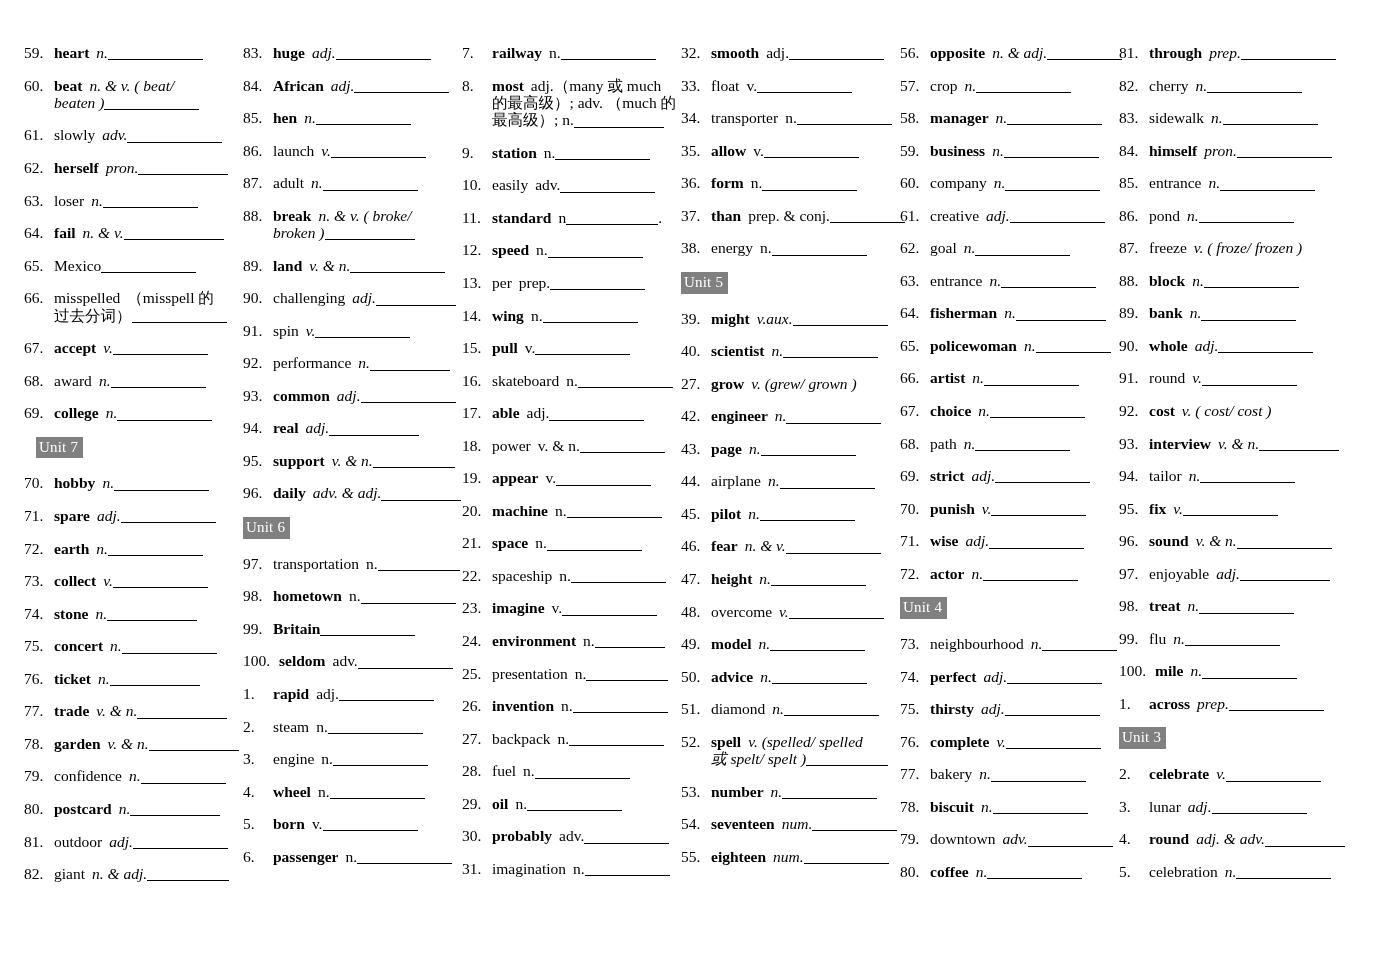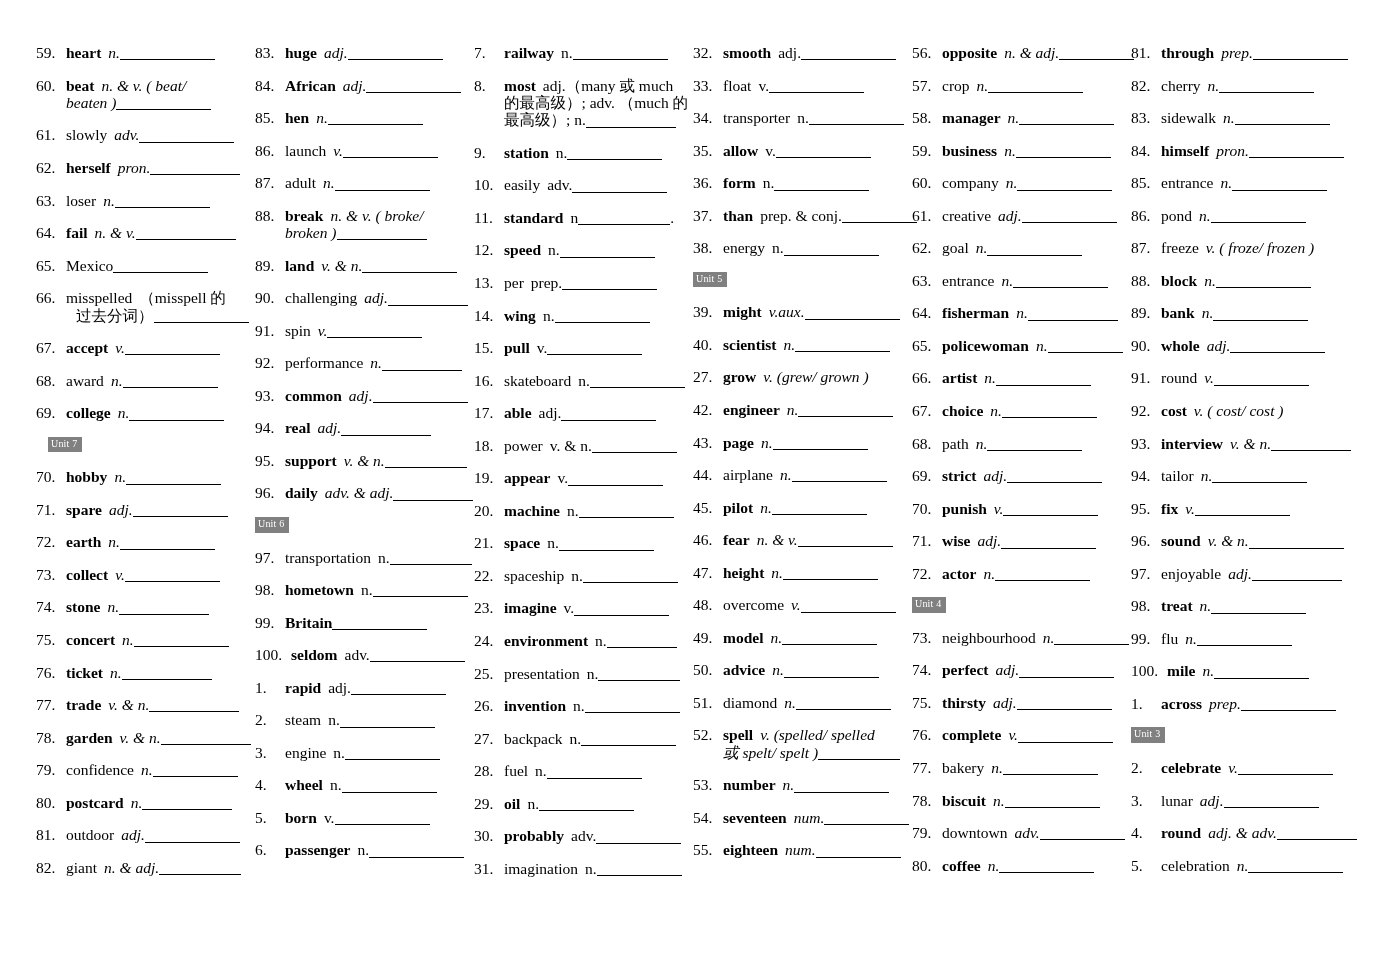--- a/index.html
+++ b/index.html
@@ -7,21 +7,21 @@
     width:1376px;height:971px;
     background:#ffffff;
     font-family:"Liberation Serif","DejaVu Serif",serif;
     color:#000;
     overflow:hidden;
   }
   #sheet{
     position:relative;
     width:1376px;height:971px;
     box-sizing:border-box;
-    padding:44px 14px 10px 36px;
+    padding:44px 14px 10px 24px;
   }
   .cols{
     display:flex;
     width:1330px;
     height:915px;
     align-items:flex-start;
   }
   .col{
     width:219px;
     flex:0 0 219px;
@@ -64,21 +64,21 @@
     border-bottom:1.4px solid #000;
     height:0.95em;
     vertical-align:-0.15em;
   }
 
   
   .unit{
     display:inline-block;
     background:#808080;
     color:#ffffff;
-    font-size:10px;
+    font-size:15px;
     line-height:1.25;
     padding:1px 5px 2px 3px;
     margin:0 0 16px 0;
     align-self:flex-start;
     letter-spacing:0.2px;
   }
   .unit.ind{margin-left:12px;text-align:right;}
 </style>
 </head>
 <body>
@@ -109,21 +109,21 @@
         <div class="entry">
           <span class="num">64.</span>
           <span class="body"><span class="word b">fail</span><span class="pos">n. &amp; v.</span><span class="blank" style="width: 100px;"></span></span>
         </div>
         <div class="entry">
           <span class="num">65.</span>
           <span class="body"><span class="word">Mexico</span><span class="blank" style="width: 95px;"></span></span>
         </div>
         <div class="entry wrap">
           <span class="num">66.</span>
-          <span class="body"><span class="word">misspelled</span><span class="pos up cnmix">（misspell 的</span><br><span class="pos up" style="margin-left: 10px;">过去分词）</span><span class="blank" style="width: 95px;"></span></span>
+          <span class="body"><span class="word">misspelled</span><span class="pos up cnmix">（misspell 的</span><br><span class="pos up" style="margin-left: 0px;">过去分词）</span><span class="blank" style="width: 95px;"></span></span>
         </div>
         <div class="entry">
           <span class="num">67.</span>
           <span class="body"><span class="word b">accept</span><span class="pos">v.</span><span class="blank" style="width: 95px;"></span></span>
         </div>
         <div class="entry">
           <span class="num">68.</span>
           <span class="body"><span class="word">award</span><span class="pos">n.</span><span class="blank" style="width: 95px;"></span></span>
         </div>
         <div class="entry">

